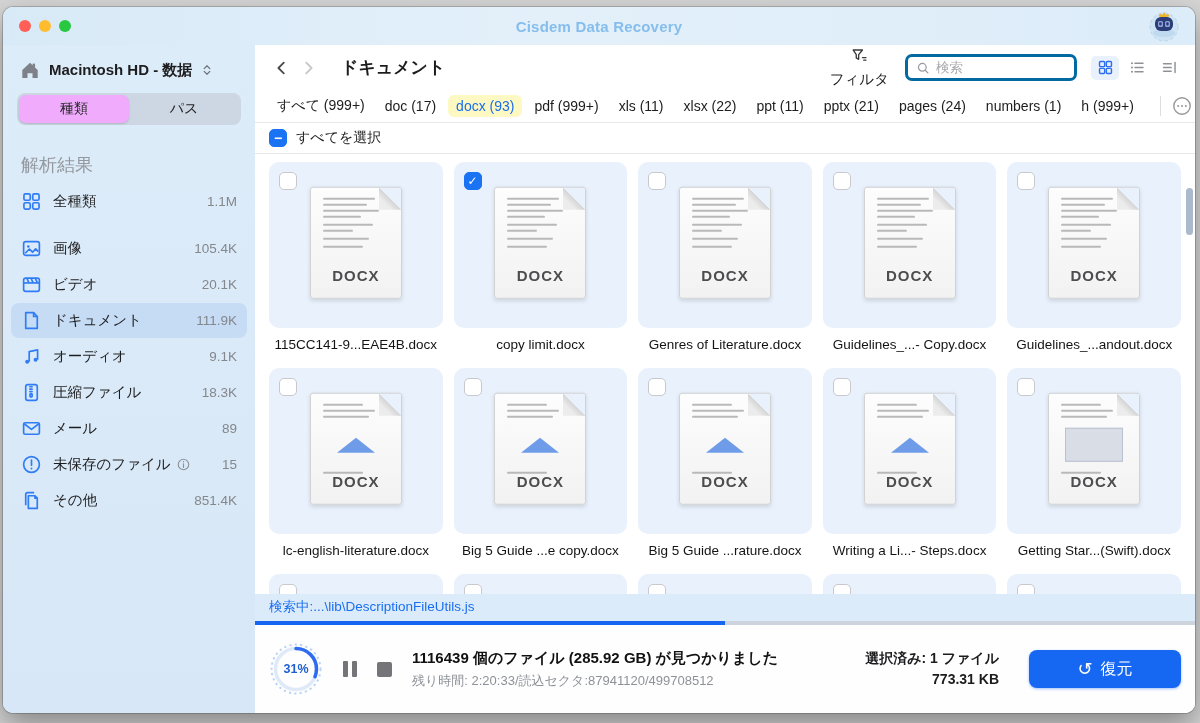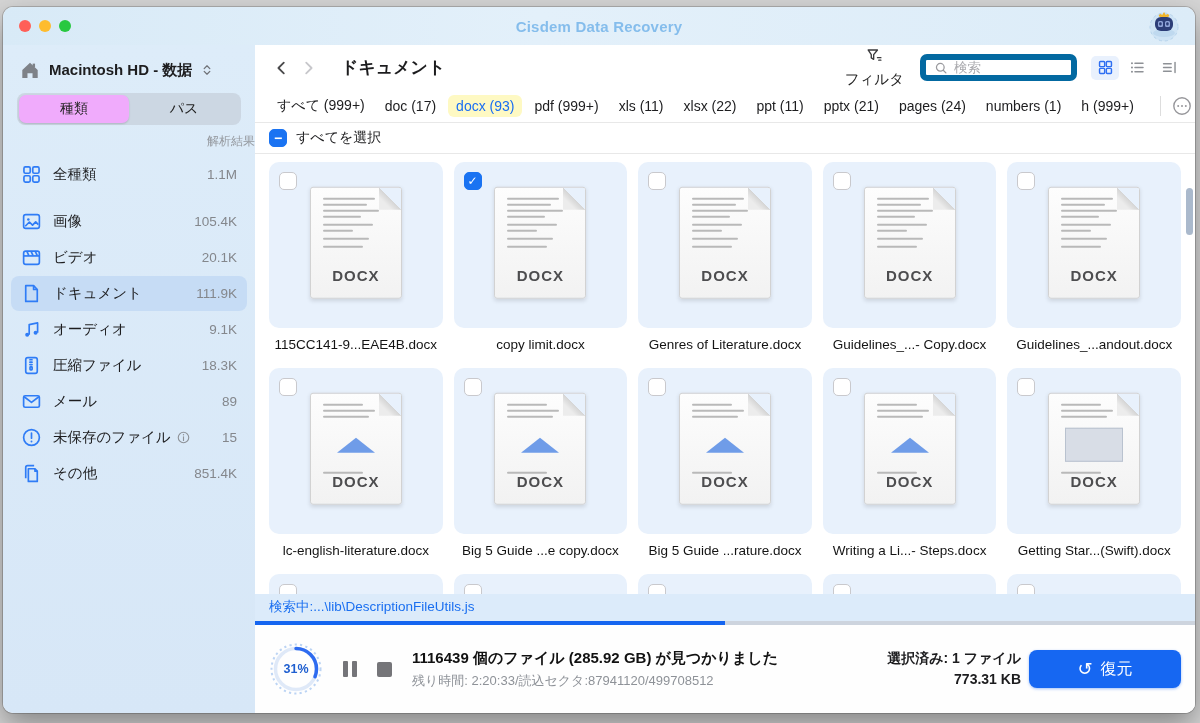--- a/index.html
+++ b/index.html
@@ -26,43 +26,43 @@
   
   .sidebar { width:252px; flex:0 0 252px; background:linear-gradient(#ddecf9,#d7e7f7);
     display:flex; flex-direction:column; overflow:hidden; }
   .src-row { display:flex; align-items:center; margin:14px 16px 0 16px; gap:8px; }
   .src-row .home-ic { width:22px; height:22px; color:#7e8288; }
   .src-label { font-size:15px; font-weight:bold; color:#1d1d1f; white-space:nowrap; }
   .src-chev { width:14px; height:14px; color:#6f7277; }
   .seg { display:flex; background:#ccd7e3; border-radius:8px; margin:12px 14px 0 14px; padding:2px; }
   .seg-btn { flex:1; text-align:center; font-size:14px; color:#222; padding:5px 0; border-radius:7px; cursor:pointer; }
   .seg-btn.active { background:#f0abfc; box-shadow:0 1px 2px rgba(0,0,0,.15); }
-  .sb-section { font-size:12px; color:#94989e; margin:8px 0 6px 18px;text-align:right; }
+  .sb-section { font-size:18px; color:#94989e; margin:28px 0 6px 18px; }
   .sb-list { flex:1; overflow:hidden; }
   .sb-item { display:flex; align-items:center; height:35px; margin:1px 8px; padding:0 10px;
     border-radius:8px; cursor:pointer; }
   .sb-item.selected { background:#c6dcf5; }
   .sb-item .ic { width:21px; height:21px; color:#2f7cf6; flex:0 0 21px; }
   .sb-item .lbl { font-size:14.5px; color:#1d1d1f; margin-left:11px; white-space:nowrap; }
   .sb-item .info { width:15px; height:15px; color:#8e9298; margin-left:5px; }
   .sb-item .cnt { margin-left:auto; font-size:13.5px; color:#84878c; }
 
   
   .content { flex:1; min-width:0; background:#fff; display:flex; flex-direction:column; position:relative; }
 
   .c-header { height:45px; flex:0 0 45px; display:flex; align-items:center; padding:0 12px 0 14px; }
   .nav-btn { width:26px; height:26px; display:flex; align-items:center; justify-content:center; cursor:pointer; }
   .nav-btn svg { width:18px; height:18px; }
   .nav-back { color:#4a4a4c; } .nav-fwd { color:#c7c7cb; }
   .c-title { font-size:17px; font-weight:bold; color:#1c1c1e; margin-left:20px; }
   .spacer { flex:1; }
   .filter-btn { display:flex; align-items:center; gap:6px; font-size:14.5px; color:#222; cursor:pointer;flex-direction:column; }
   .filter-btn .ic { width:17px; height:17px; color:#3a3a3c; }
-  .search-box { display:flex; align-items:center; gap:6px; width:157px; height:27px;
-    border:6px solid #0369a1; border-radius:7px; margin-left:16px; padding:0 8px; background:#fff; }
+  .search-box { display:flex; align-items:center; gap:6px; width:172px; height:27px;
+    border:3px solid #0369a1; border-radius:7px; margin-left:16px; padding:0 8px; background:#fff; }
   .search-box .ic { width:14px; height:14px; color:#9a9a9e; flex:0 0 14px; }
   .search-box input { border:0; outline:0; width:100%; font-size:13.5px; color:#333;
     font-family:inherit; background:transparent; }
   .search-box input::placeholder { color:#a9a9ad; }
   .views { display:flex; align-items:center; gap:4px; margin-left:14px; }
   .view-btn { width:28px; height:24px; display:flex; align-items:center; justify-content:center;
     border-radius:5px; color:#8e9196; cursor:pointer; }
   .view-btn.active { color:#2e6ff2; background:#e9f1fd; }
   .view-btn svg { width:17px; height:17px; }
 
@@ -123,21 +123,21 @@
   .ring-wrap svg { width:54px; height:54px; }
   .ring-label { position:absolute; inset:0; display:flex; align-items:center; justify-content:center;
     font-size:12.5px; font-weight:bold; color:#1f5fd0; }
   .pause-btn { display:flex; gap:4px; margin-left:16px; cursor:pointer; padding:4px; }
   .pause-btn i { width:5px; height:16px; background:#757579; border-radius:1px; }
   .stop-btn { width:15px; height:15px; background:#757579; border-radius:2px; margin-left:16px; cursor:pointer; }
   .found-col { margin-left:20px; flex:1; min-width:0; }
   .found-main { font-size:15px; font-weight:bold; color:#111; white-space:nowrap; }
   .found-sub { font-size:13px; color:#8e9298; margin-top:4px; white-space:nowrap; }
   .sel-col { text-align:right; font-size:14px; font-weight:bold; color:#1c1c1e; line-height:1.5;
-    margin-right:8px; white-space:nowrap; }
+    margin-right:30px; white-space:nowrap; }
   .recover-btn { width:152px; height:38px; flex:0 0 152px; background:#1667f2; border-radius:8px;
     color:#fff; display:flex; align-items:center; justify-content:center; gap:8px;
     font-size:16px; cursor:pointer; box-shadow:0 1px 3px rgba(22,103,242,.4); }
   .recover-btn .glyph { font-size:18px; line-height:1; }
 </style>
 </head>
 <body>
 
 <div class="window">
 

